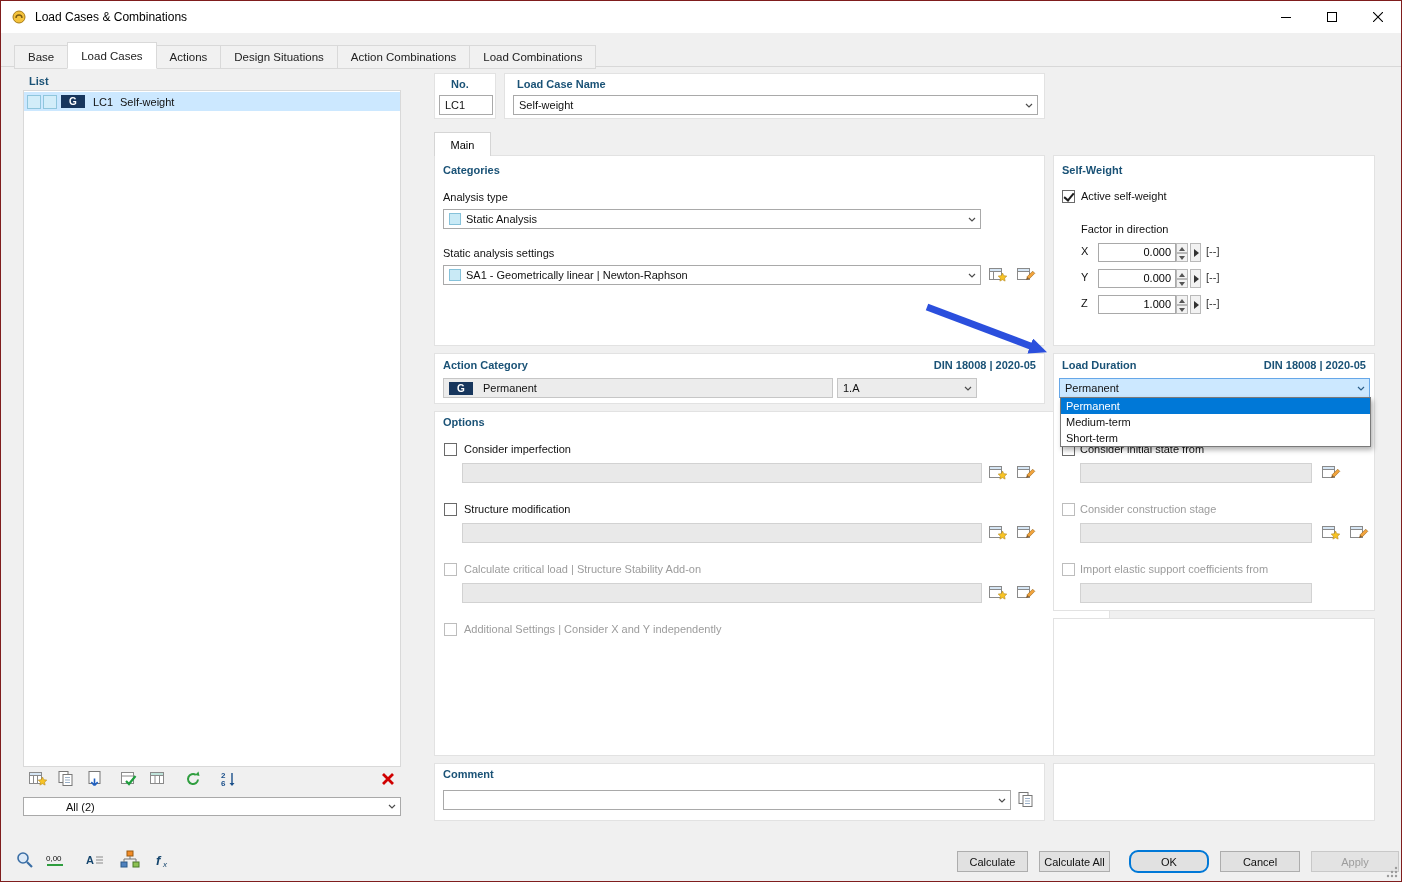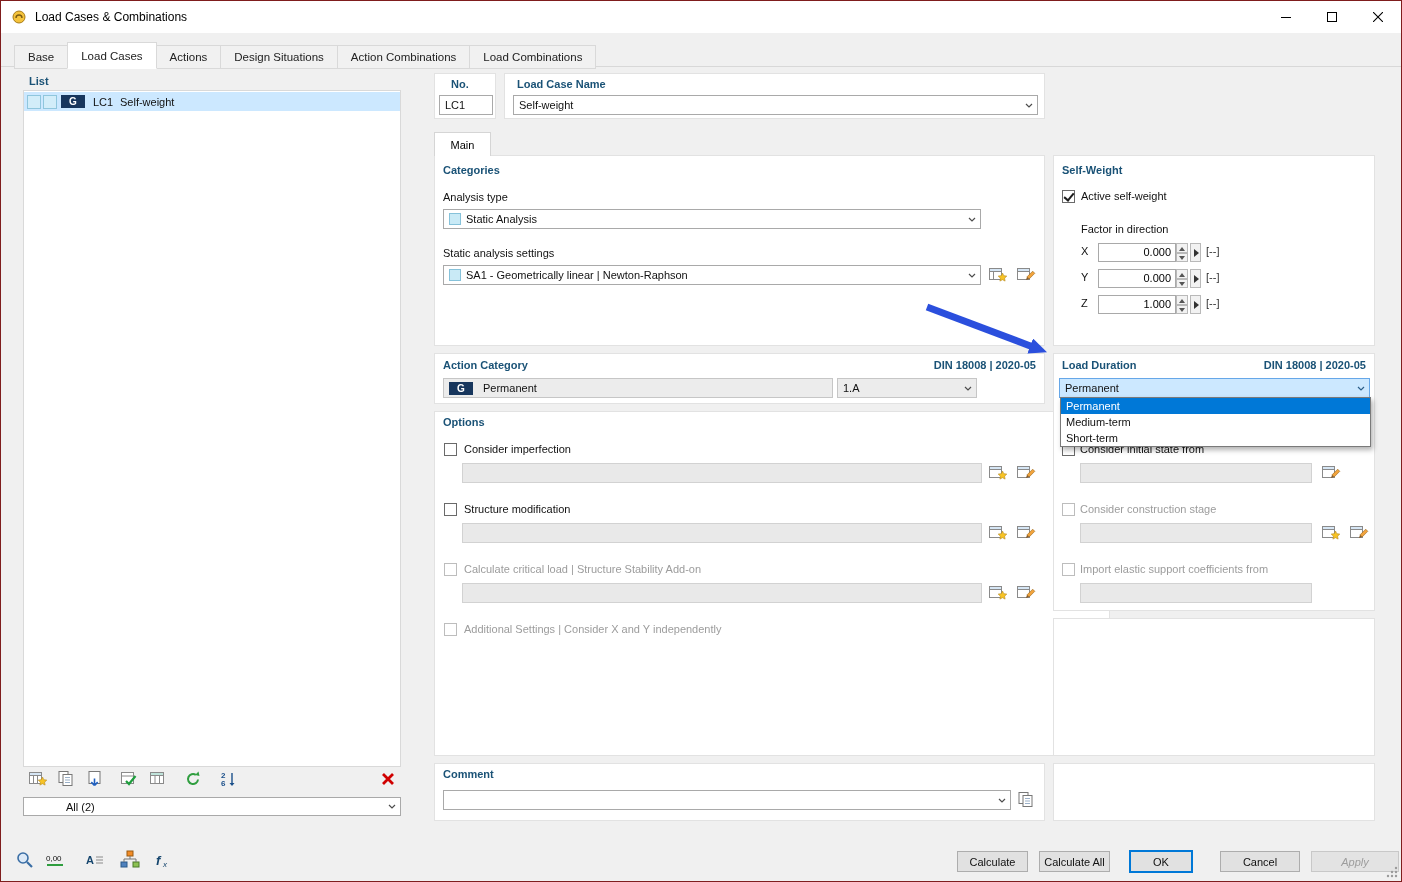--- a/index.html
+++ b/index.html
@@ -485,23 +485,23 @@
   </div>
   <div class="tbtn" style="left:151px;top:848px;">
     <svg width="20" height="20">
         <text x="2" y="15" font-size="13" font-style="italic" font-weight="bold" fill="#16466e">f</text>
         <text x="9" y="17" font-size="8" font-style="italic" fill="#16466e">x</text>
       </svg>
   </div>
 
   <div class="btn" style="left:956px;top:850px;width:71px;height:21px;">Calculate</div>
   <div class="btn" style="left:1038px;top:850px;width:71px;height:21px;">Calculate All</div>
-  <div class="btn def" style="left:1128px;top:849px;width:64px;height:23px;">OK</div>
+  <div class="btn def" style="left:1128px;top:849px;width:80px;height:23px;border-radius:9px;">OK</div>
   <div class="btn" style="left:1219px;top:850px;width:80px;height:21px;">Cancel</div>
-  <div class="btn dis" style="left:1310px;top:850px;width:88px;height:21px;font-style:italic;">Apply</div>
+  <div class="btn dis" style="left:1310px;top:850px;width:88px;height:21px;">Apply</div>
 
   <svg style="position:absolute;right:3px;bottom:3px;" width="12" height="12">
     <circle cx="10" cy="2" r="1.2" fill="#9a9a9a"></circle>
       <circle cx="10" cy="6" r="1.2" fill="#9a9a9a"></circle>
       <circle cx="10" cy="10" r="1.2" fill="#9a9a9a"></circle>
     <circle cx="6" cy="6" r="1.2" fill="#9a9a9a"></circle>
       <circle cx="6" cy="10" r="1.2" fill="#9a9a9a"></circle>
       <circle cx="2" cy="10" r="1.2" fill="#9a9a9a"></circle>
   </svg>
 </div>

